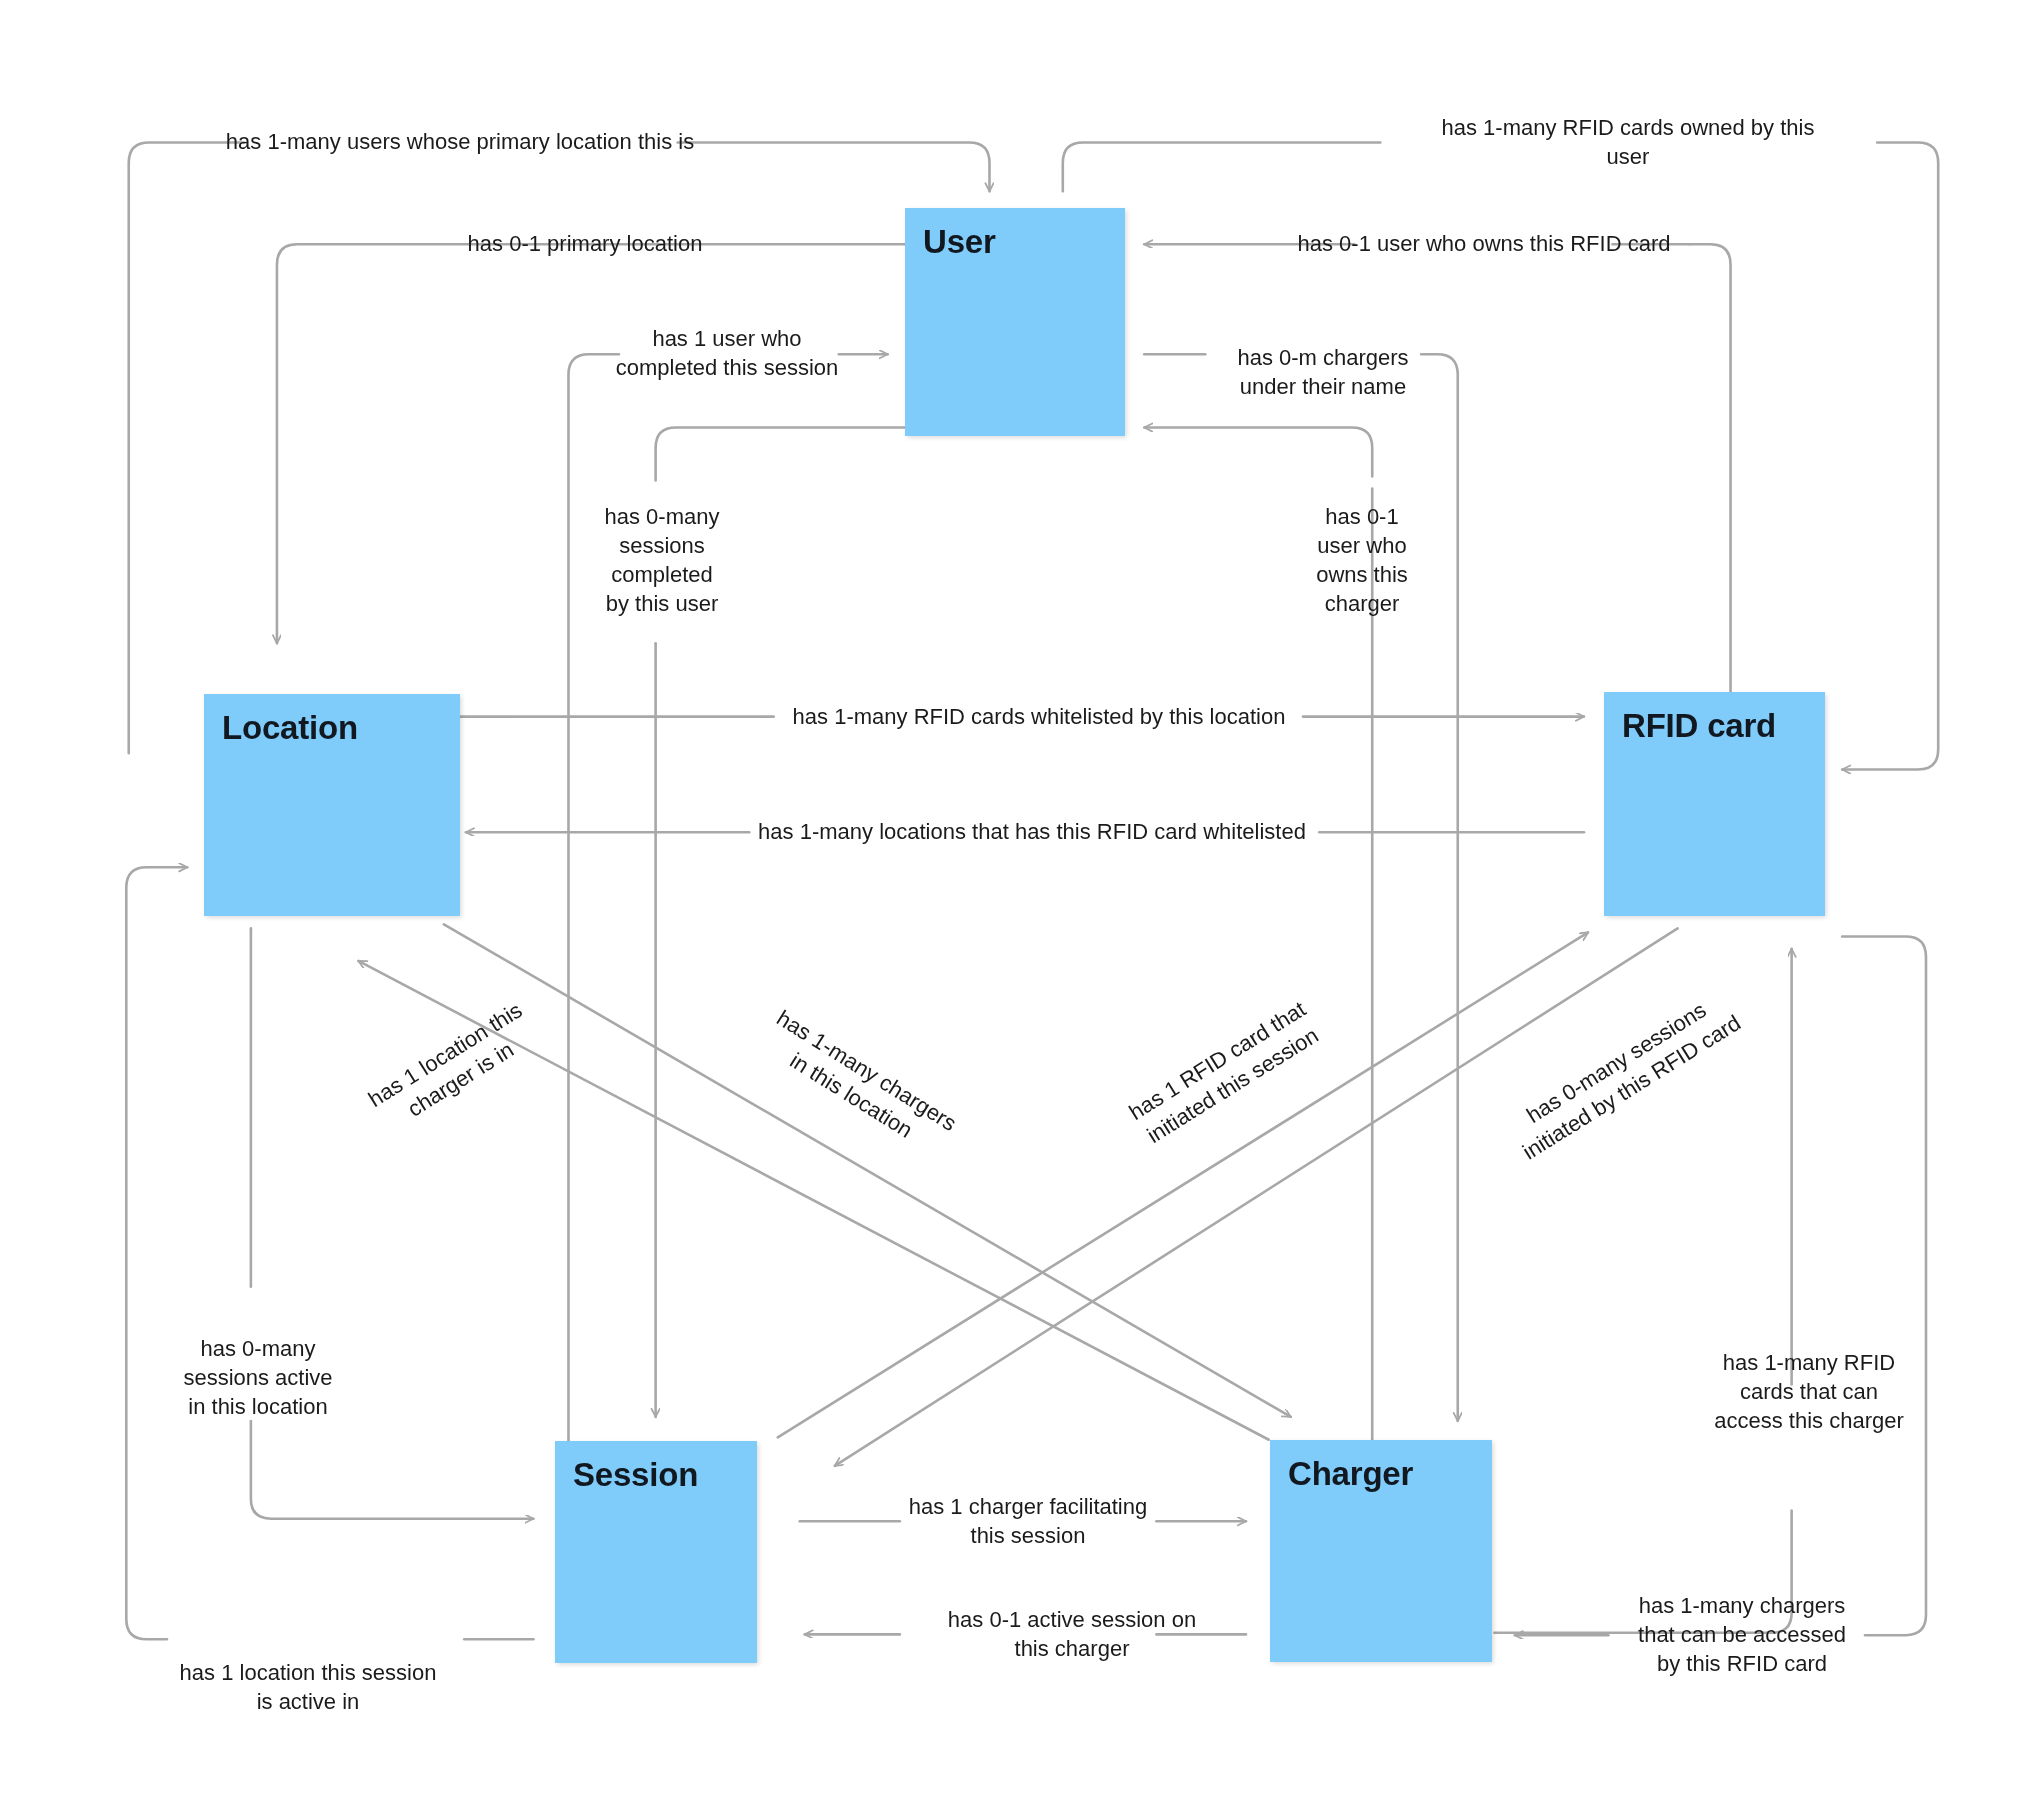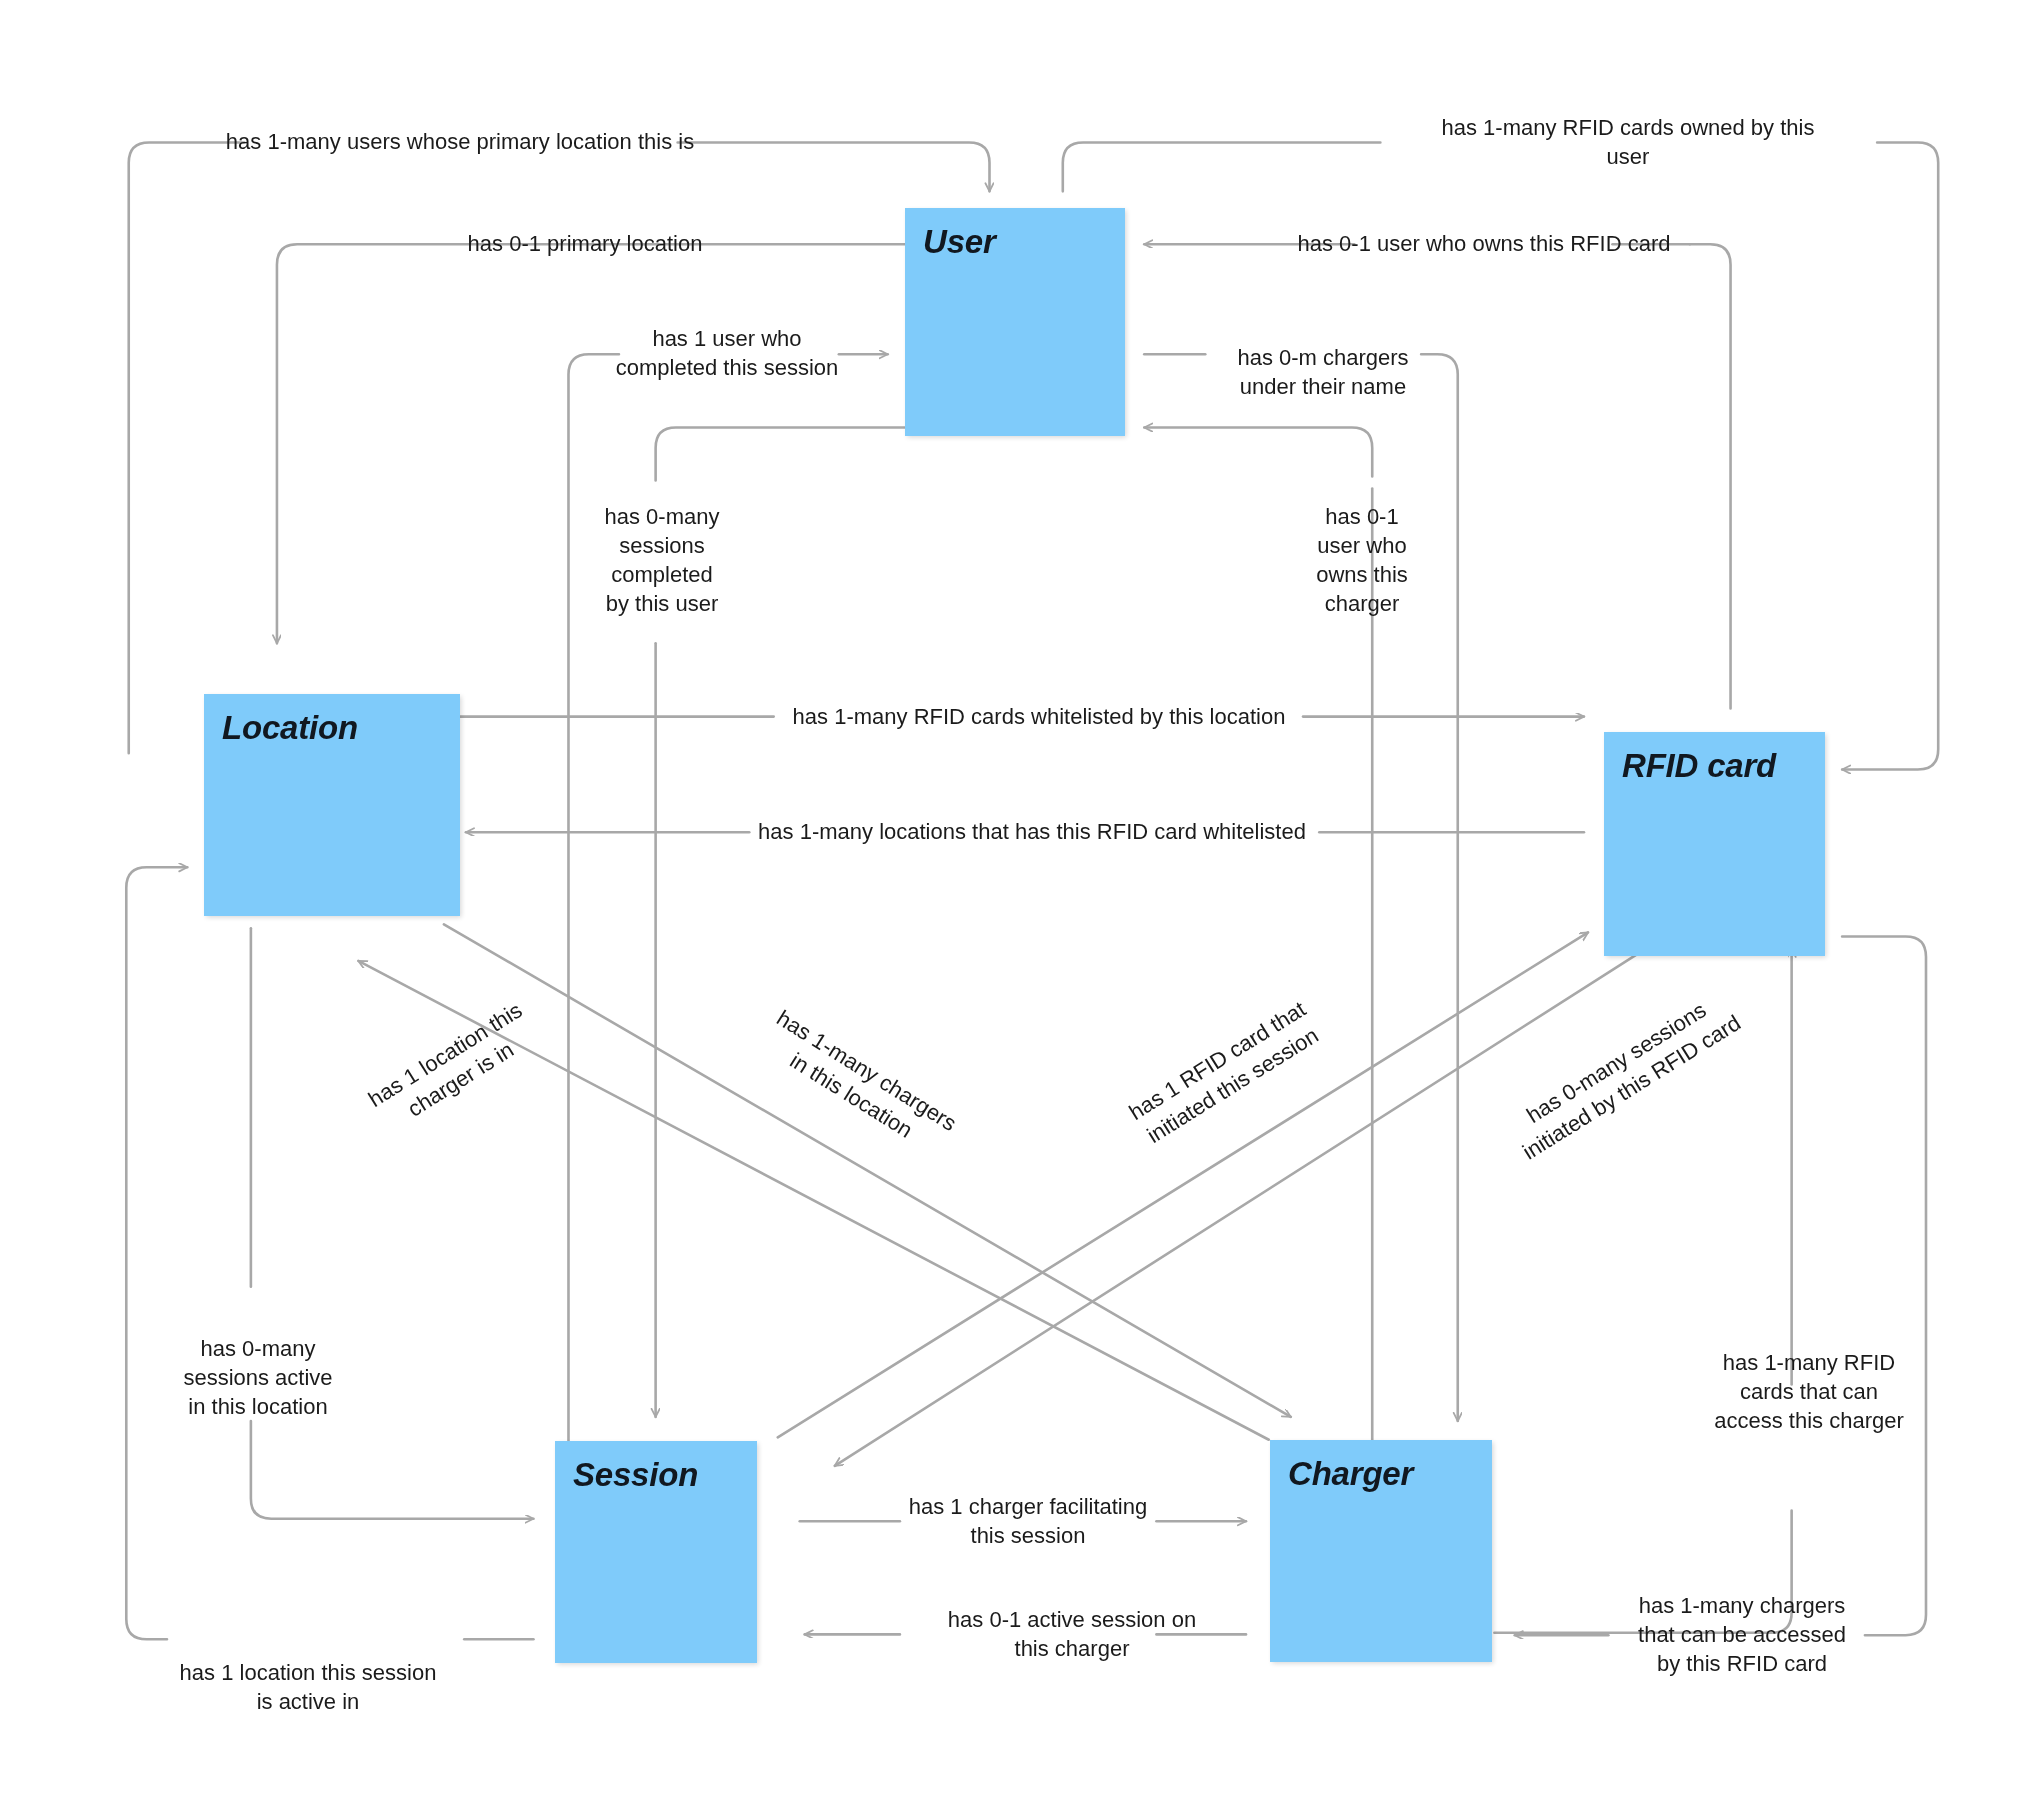--- a/index.html
+++ b/index.html
@@ -1,19 +1,19 @@
 <!DOCTYPE html>
 <html style="font-size:13px"><head>
 <meta charset="utf-8">
 <style>
   html,body{margin:0;padding:0;background:#ffffff;}
   body{font-family:"Liberation Sans",sans-serif;}
   #canvas{position:relative;width:2036px;height:1794px;background:#ffffff;overflow:hidden;}
   svg#wires{position:absolute;left:0;top:0;width:2036px;height:1794px;}
-  .entity{position:absolute;background:#7FCBFA;box-shadow:2.4px 2.4px 4.9px rgba(0,0,0,.16);font-style:italic;}
+  .entity{position:absolute;background:#7FCBFA;box-shadow:2.4px 2.4px 4.9px rgba(0,0,0,.16);}
   .entity .etitle{position:absolute;left:18px;top:14.7px;font-size:33px;font-weight:bold;color:#111820;letter-spacing:-0.2px;white-space:nowrap;}
   .lbl{position:absolute;font-size:22px;color:#1b1b1b;line-height:1.32;white-space:pre-line;text-align:center;transform:translate(-50%,-50%);}
   .lbl.rot{white-space:pre-line;}
 </style>
 </head>
 <body>
 
 <div id="canvas">
 
   <svg id="wires" viewBox="0 0 2500 2203" xmlns="http://www.w3.org/2000/svg">
@@ -84,21 +84,21 @@
       <path d="M1975,2008 L1860,2008" marker-end="url(#ah)"></path>
     </g>
   </svg>
 
   <div class="entity" style="left:905px;top:208px;width:220px;height:228px;">
     <span class="etitle">User</span>
   </div>
   <div class="entity" style="left:204px;top:694px;width:256px;height:222px;">
     <span class="etitle">Location</span>
   </div>
-  <div class="entity" style="left:1604px;top:692px;width:221px;height:224px;margin-top:40px;">
+  <div class="entity" style="left:1604px;top:692px;width:221px;height:224px;">
     <span class="etitle">RFID card</span>
   </div>
   <div class="entity" style="left:555px;top:1441px;width:202px;height:222px;">
     <span class="etitle">Session</span>
   </div>
   <div class="entity" style="left:1270px;top:1440px;width:222px;height:222px;">
     <span class="etitle">Charger</span>
   </div>
 
   <div class="lbl" style="left:460px;top:142px;">has 1-many users whose primary location this is</div>

